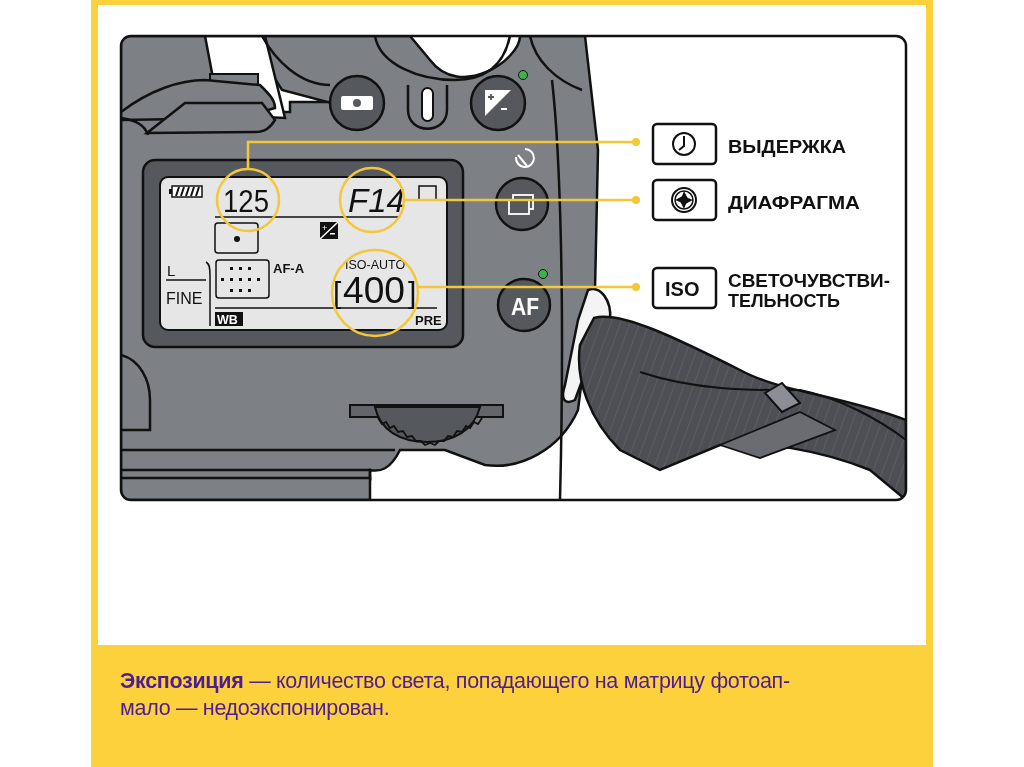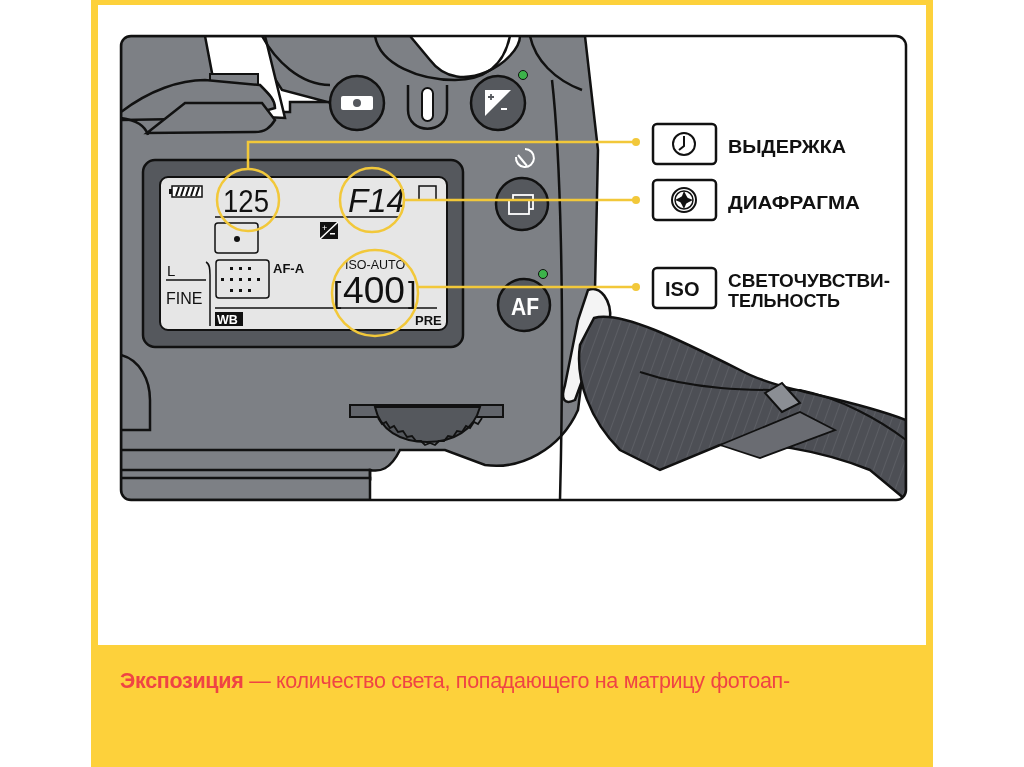--- a/index.html
+++ b/index.html
@@ -3,21 +3,21 @@
   <meta charset="utf-8">
   <style>
     html, body { margin: 0; padding: 0; background: #ffffff; }
     body { width: 1024px; height: 767px; position: relative; overflow: hidden; font-family: "DejaVu Sans", sans-serif; }
     #frame { position: absolute; left: 91px; top: 0; width: 842px; height: 767px; background: #fdd13b; }
     #inner { position: absolute; left: 98px; top: 5px; width: 828px; height: 640px; background: #ffffff; }
     #scene { position: absolute; left: 0; top: 0; }
     #caption {
       position: absolute; left: 120px; top: 668px; width: 790px;
       font-family: "Liberation Sans", sans-serif; font-size: 21.5px; line-height: 27px;
-      color: #ef4444; letter-spacing: -0.3px;
+      color: #4c1d95; letter-spacing: -0.3px;
     }
     #caption b { font-weight: bold; }
     .lcd-text { font-family: "Liberation Sans", sans-serif; fill: #111; }
   </style>
 </head>
 <body>
 
 <div id="frame"></div>
 <div id="inner"></div>
 
@@ -211,13 +211,14 @@
   </g>
 
   <text x="728" y="153" font-size="19" font-weight="bold" fill="#111" font-family="Liberation Sans, sans-serif" textLength="118" lengthAdjust="spacingAndGlyphs">ВЫДЕРЖКА</text>
   <text x="728" y="209" font-size="19" font-weight="bold" fill="#111" font-family="Liberation Sans, sans-serif" textLength="132" lengthAdjust="spacingAndGlyphs">ДИАФРАГМА</text>
   <text x="728" y="287" font-size="19" font-weight="bold" fill="#111" font-family="Liberation Sans, sans-serif" textLength="162" lengthAdjust="spacingAndGlyphs">СВЕТОЧУВСТВИ-</text>
   <text x="728" y="307" font-size="19" font-weight="bold" fill="#111" font-family="Liberation Sans, sans-serif" textLength="112" lengthAdjust="spacingAndGlyphs">ТЕЛЬНОСТЬ</text>
 </svg>
 
 <div id="caption">
   <div><b>Экспозиция</b><span> — количество света, попадающего на матрицу фотоап-</span></div>
+  <div>мало — недоэкспонирован.</div>
 </div>
 
 </body></html>

